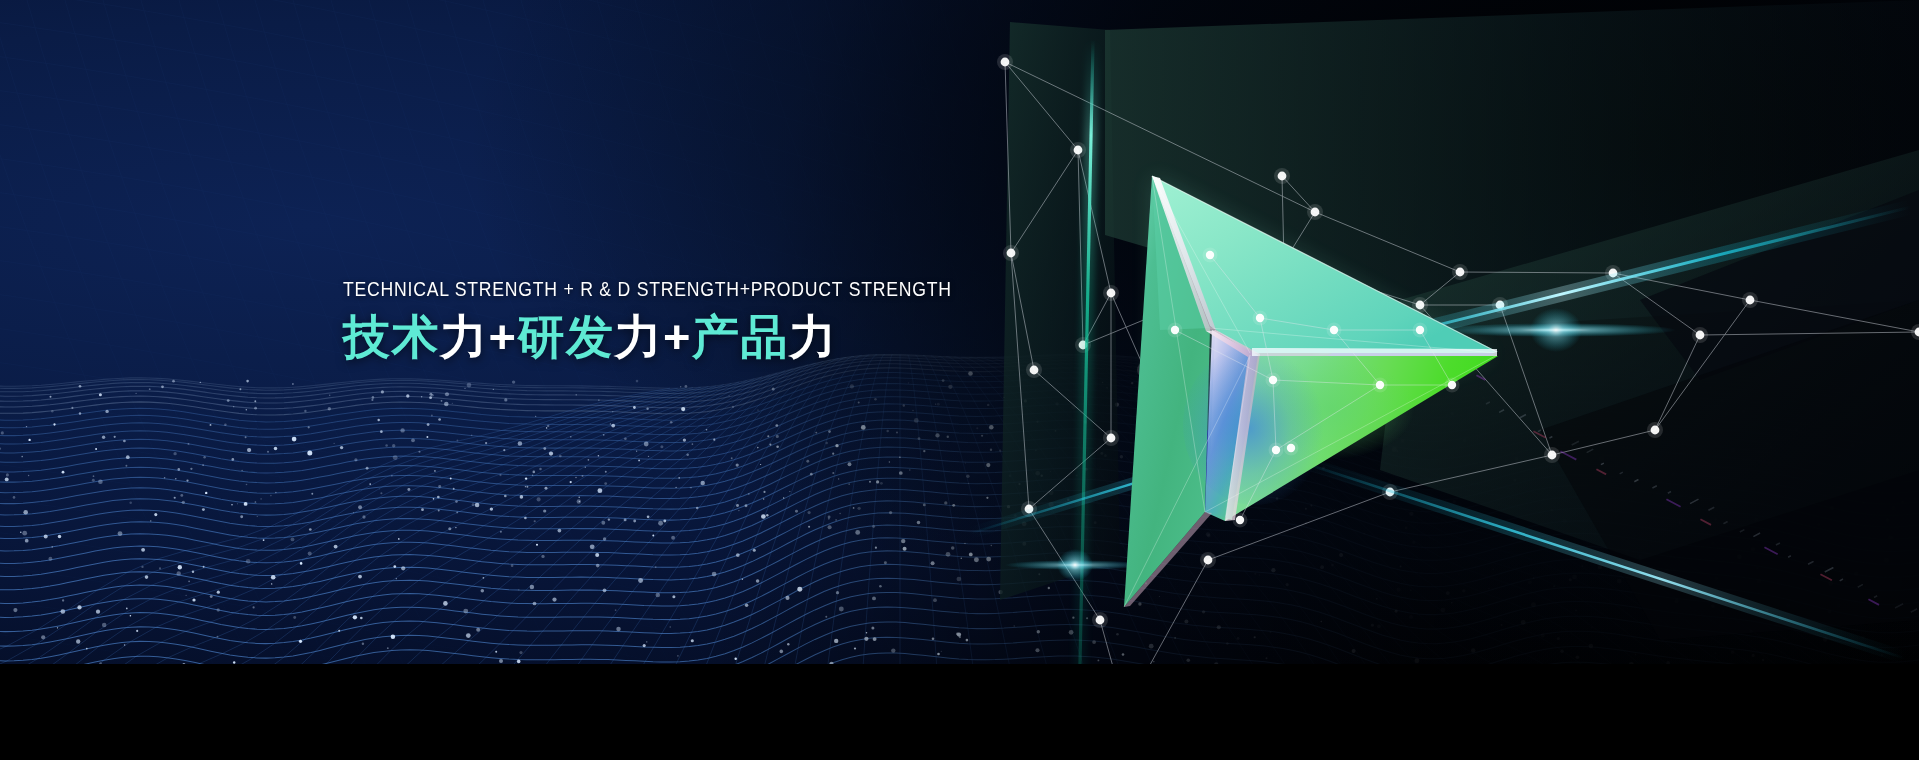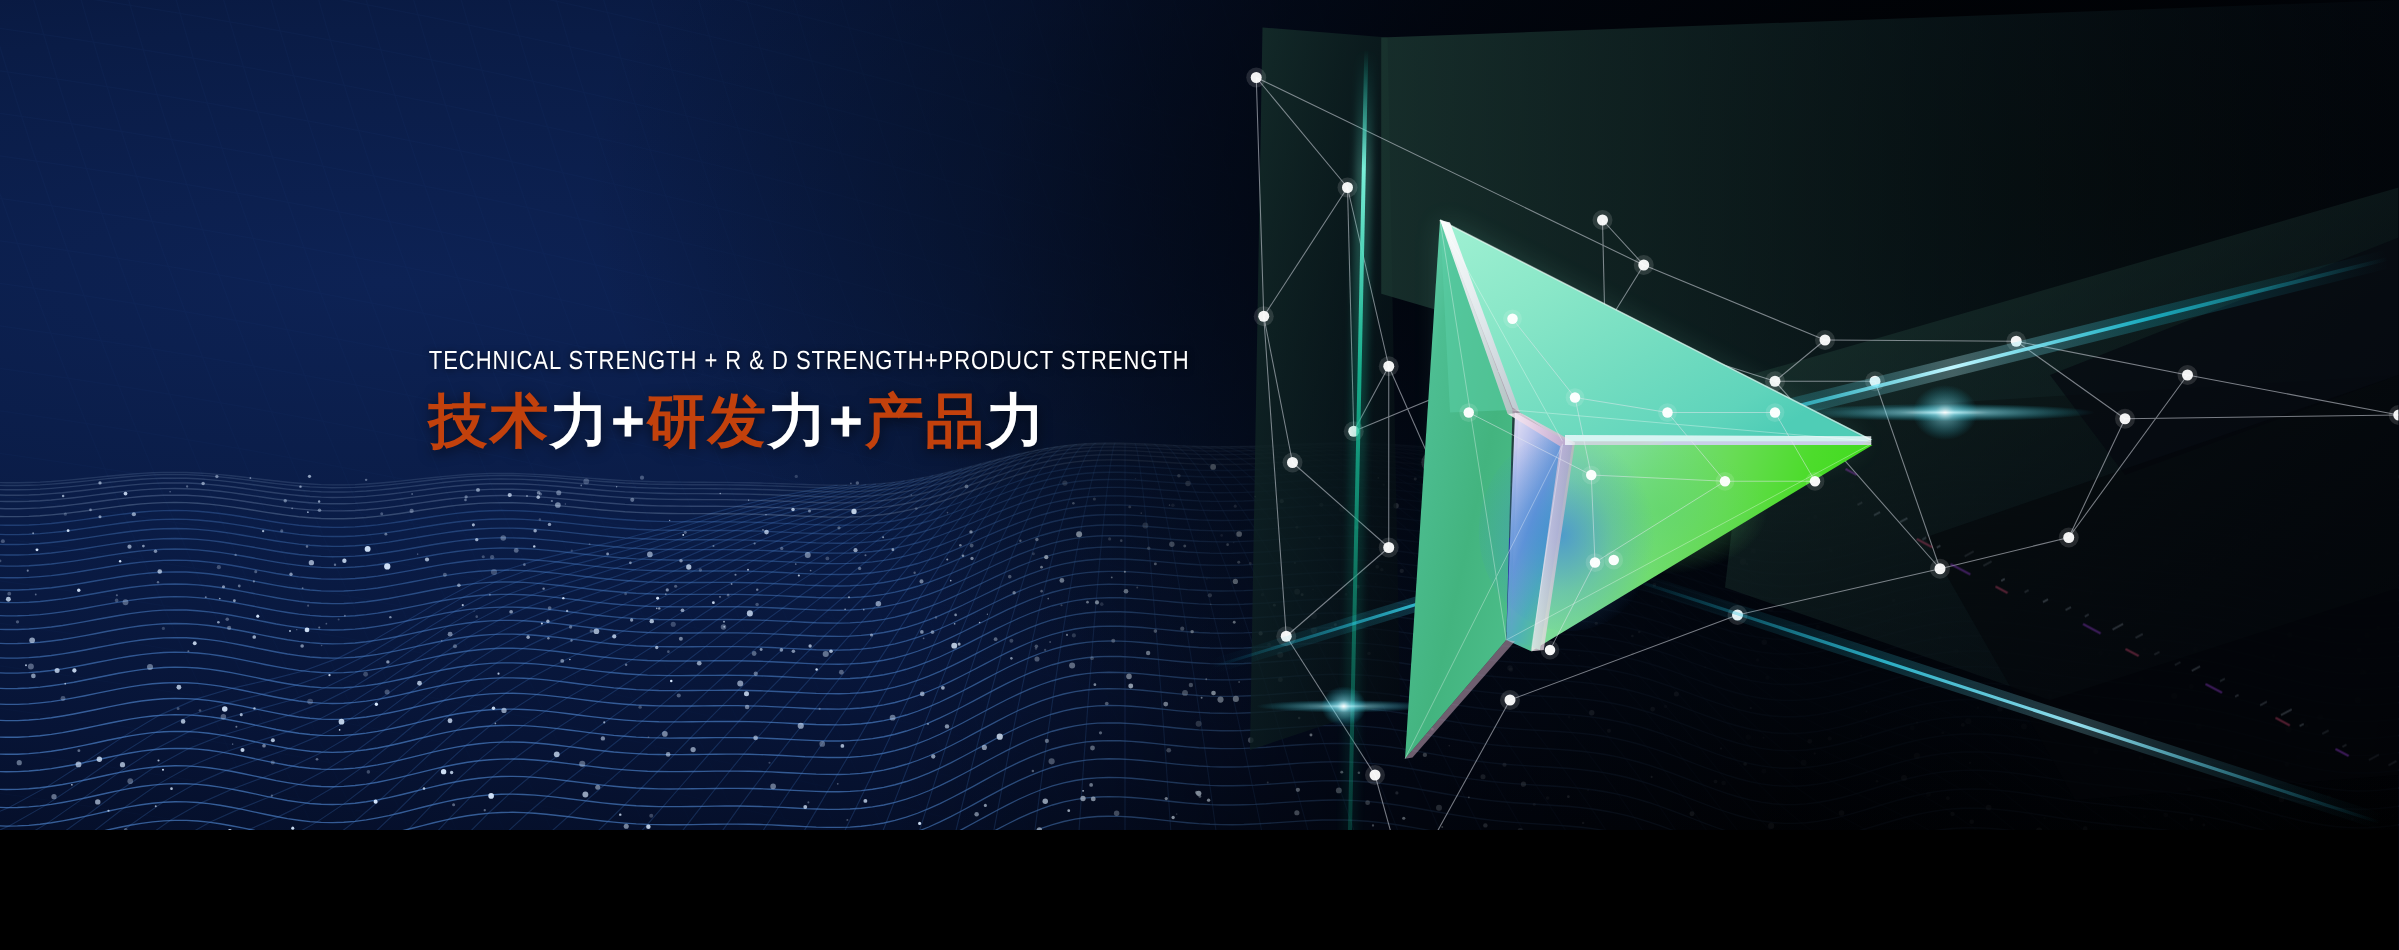--- a/index.html
+++ b/index.html
@@ -65,21 +65,21 @@
   }
   #title-cn {
     margin-top: 6px;
     font-size: 47px;
     line-height: 58px;
     font-weight: 700;
     letter-spacing: 1.5px;
     white-space: nowrap;
     text-shadow: 0 2px 10px rgba(0,0,0,.6);
   }
-  .cn-green { color: #c2410c; }
+  .cn-green { color: #5eead4; }
   .cn-white { color: #ffffff; }
 </style>
 </head>
 <body>
 
 <div id="banner">
 
   <div class="layer" id="bg-base"></div>
 
   <svg class="layer" id="bg-grid" viewBox="0 0 1919 760" preserveAspectRatio="none">

